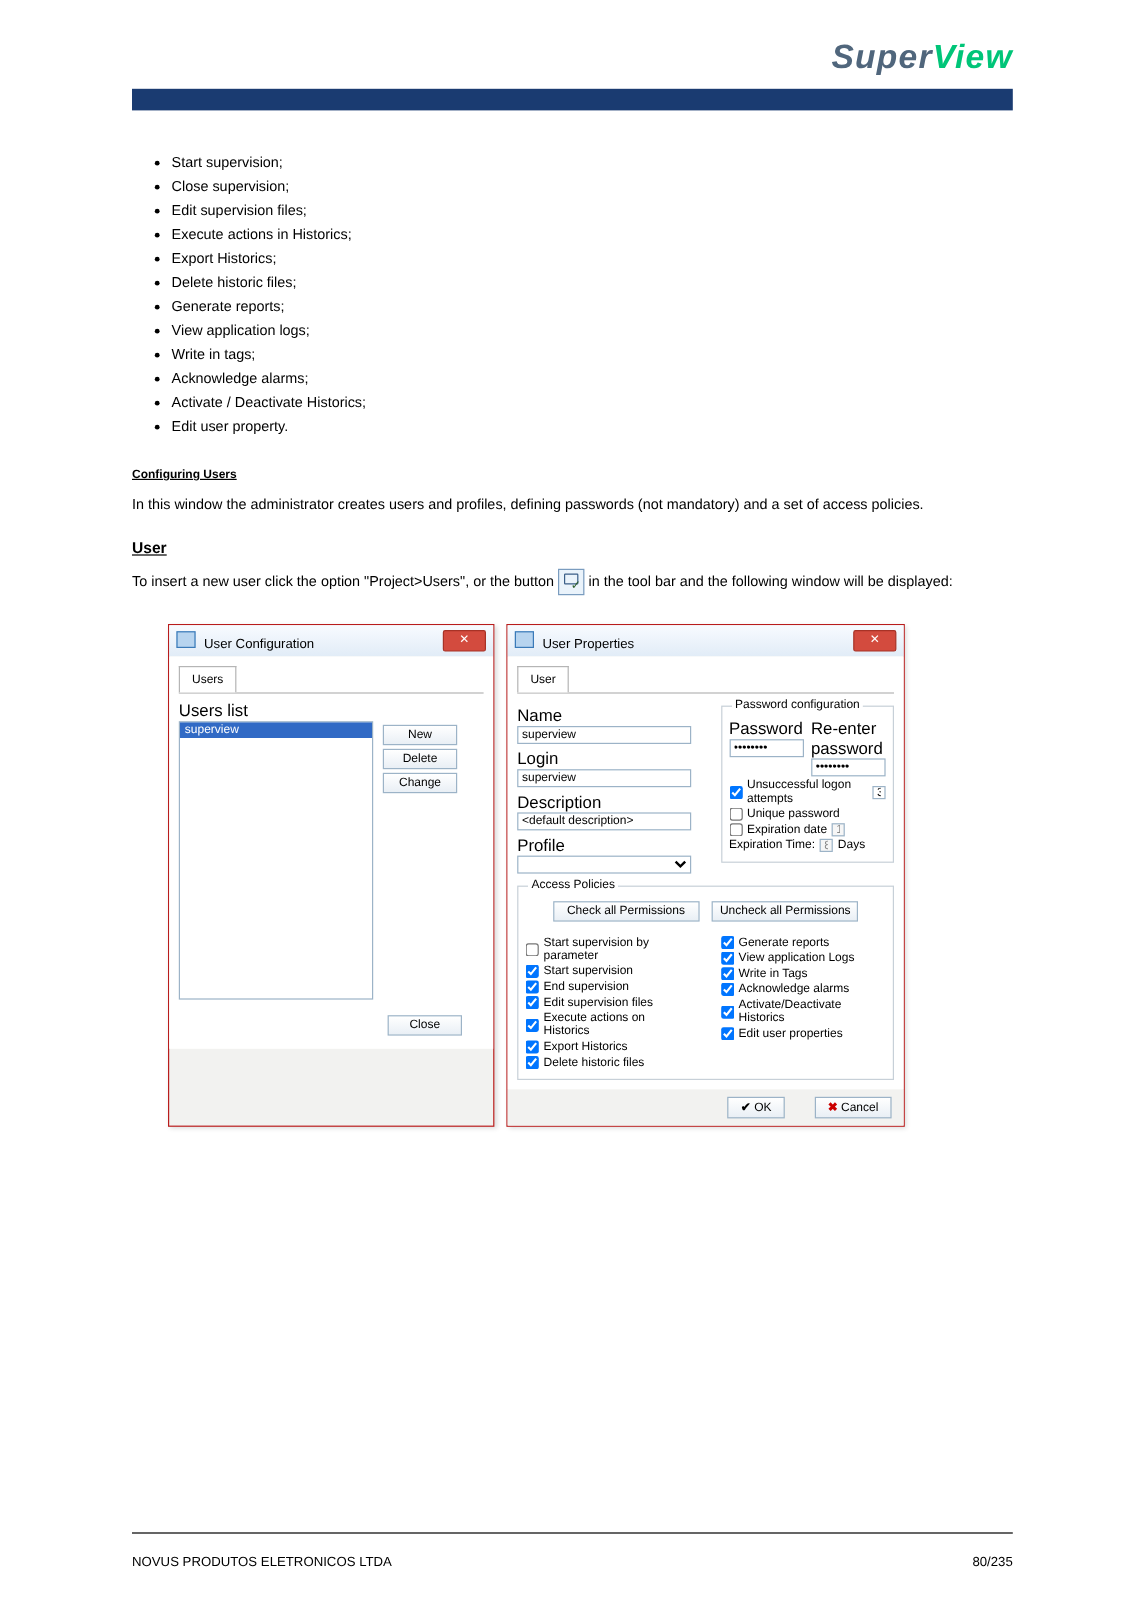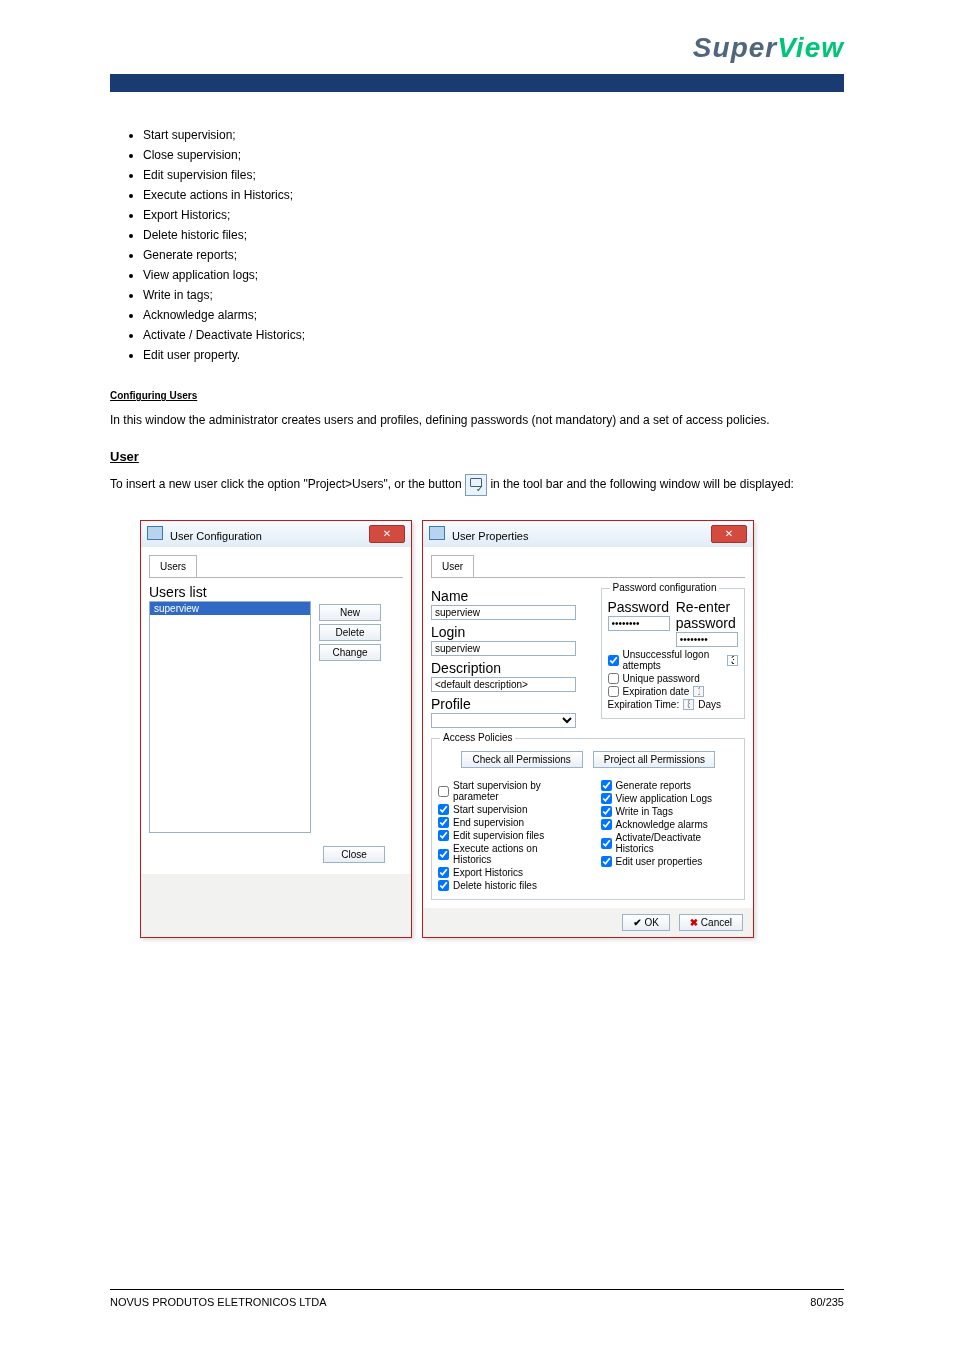--- a/index.html
+++ b/index.html
@@ -159,32 +159,32 @@
   .chk input { margin:0; width:11px; height:11px; }
 
   .pwd-row { display:flex; gap:6px; }
   .small-field { border:1px solid #9cb3c7; height:15px; font-size:10px; padding:1px 3px; box-sizing:border-box; }
   .w28 { width:28px; } .w72 { width:72px; }
 
   .action-bar { text-align:right; padding:6px 10px; background:#f2f2f0; }
   .ok-btn, .cancel-btn {
     display:inline-block; border:1px solid #9cb3c7;
     background:linear-gradient(#fff,#e9eff5); font-size:10px;
-    padding:2px 10px; margin-left:6px;
+    padding:2px 10px; margin-left:22px;
   }
   .ok-icon { color:#000; font-weight:bold; }
   .cancel-icon { color:#c00; font-weight:bold; }
 
   
   .footer {
     position: absolute;
     bottom: 42px;
     left: 110px; right: 110px;
     border-top: 1px solid #000;
-    padding-top: 6px;
+    padding-top: 18px;
     font-size: 11px;
     display: flex;
     justify-content: space-between;
   }
 </style>
 </head>
 <body>
 
 <div class="page">
   <div class="header">
@@ -304,21 +304,21 @@
                   <span>Days</span>
                 </div>
               </div>
             </div>
           </div>
 
           <div class="group" style="margin-top:10px;">
             <span class="group-title">Access Policies</span>
             <div style="text-align:center; margin-bottom:4px;">
               <span class="btn-wide btn">Check all Permissions</span>
-              <span class="btn-wide btn">Project all Permissions</span>
+              <span class="btn-wide btn">Uncheck all Permissions</span>
             </div>
             <div class="row">
               <div class="col" id="policies-left">
                   <div class="chk">
                     <input type="checkbox" style="">
                     <span>Start supervision by parameter</span>
                   </div>
                   <div class="chk">
                     <input type="checkbox" checked="" style="">
                     <span>Start supervision</span>

